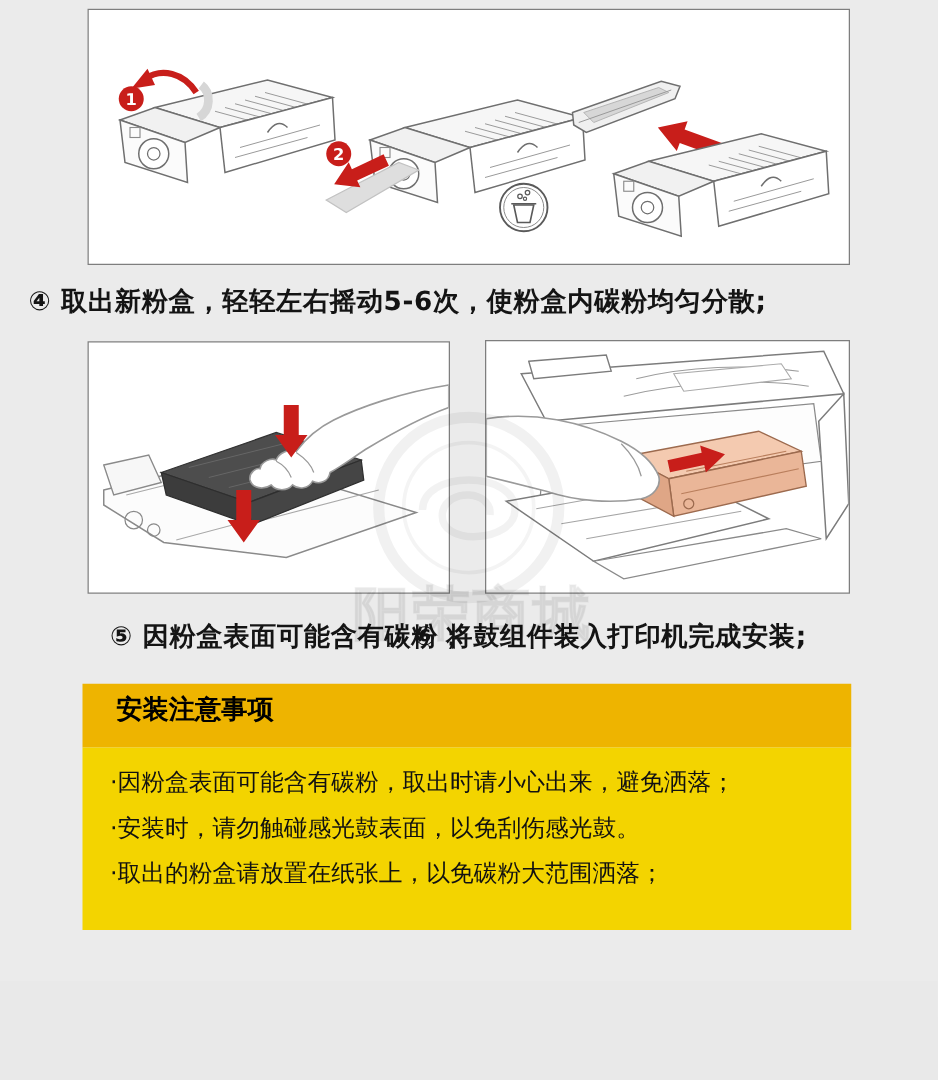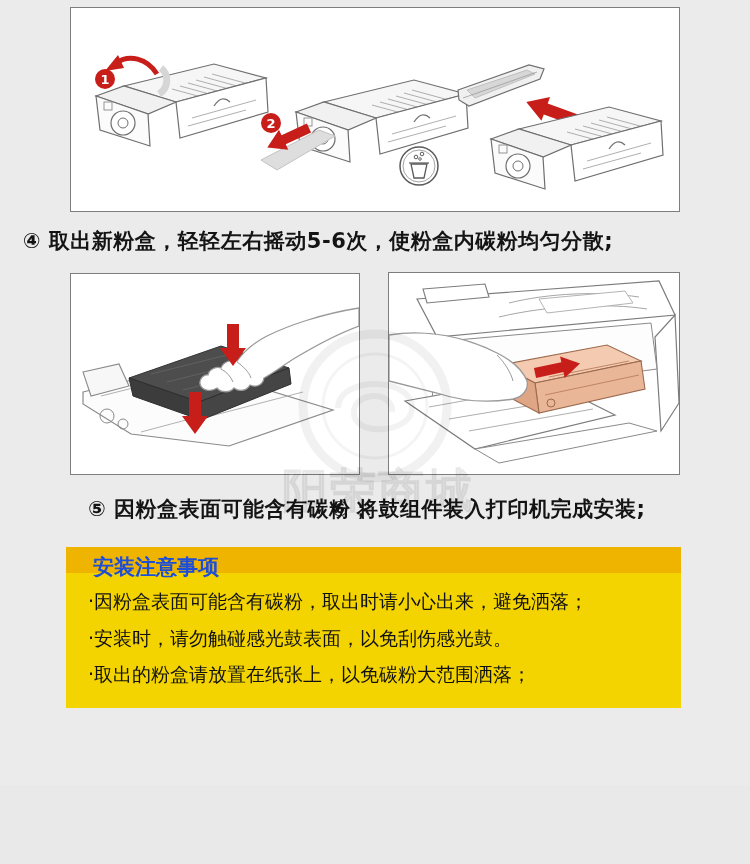--- a/index.html
+++ b/index.html
@@ -23,25 +23,25 @@
     letter-spacing:0.5px;white-space:nowrap;
   }
   #step4-line{top:227px;left:0;width:636px;text-align:center;}
   #step5-line{top:495px;left:88px;}
   #step6-line{top:495px;left:331px;}
 
   #notice-box{
     position:absolute;left:66px;top:547px;width:615px;box-sizing:border-box;
   }
   #notice-header{
-    background:#eeb400;height:26px;line-height:41px;
-    padding-left:27px;font-size:21px;font-weight:700;color:#1d4ed8;
+    background:#eeb400;height:51px;line-height:41px;
+    padding-left:27px;font-size:21px;font-weight:700;color:#000000;
   }
   #notice-body{
-    background:#f3d400;padding:10px 16px 15px 22px;
+    background:#f3d400;padding:10px 16px 26px 22px;
   }
   #notice-body ul{list-style:none;margin:0;padding:0;}
   #notice-body li{
     font-size:19px;line-height:36.5px;font-weight:500;color:#111111;
     white-space:nowrap;
   }
 
   
   #watermark{
     position:absolute;left:278px;top:318px;width:200px;height:200px;

